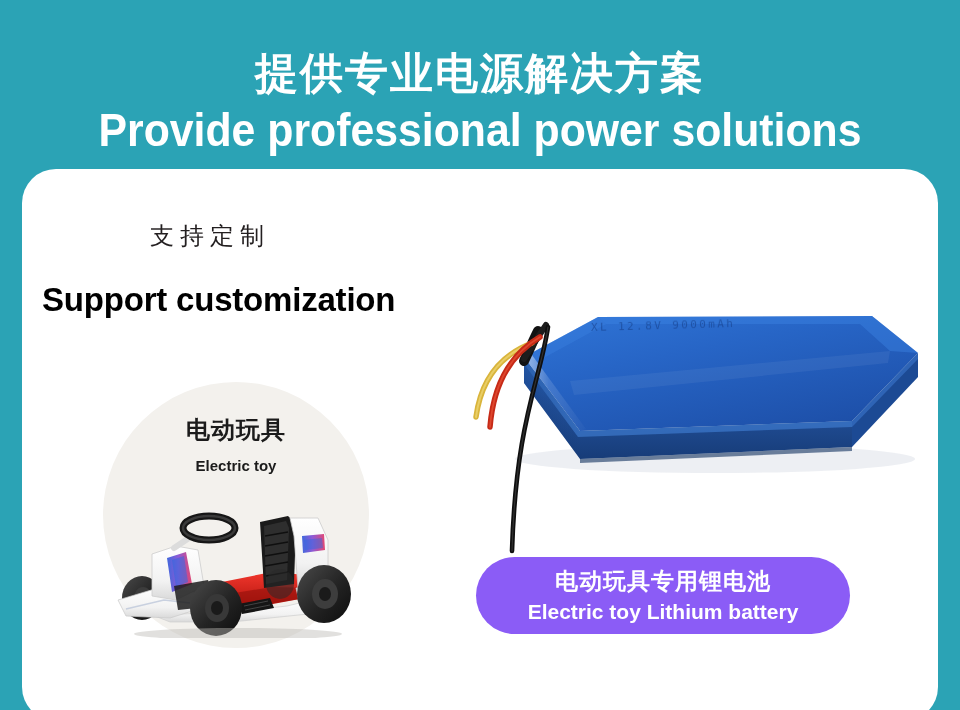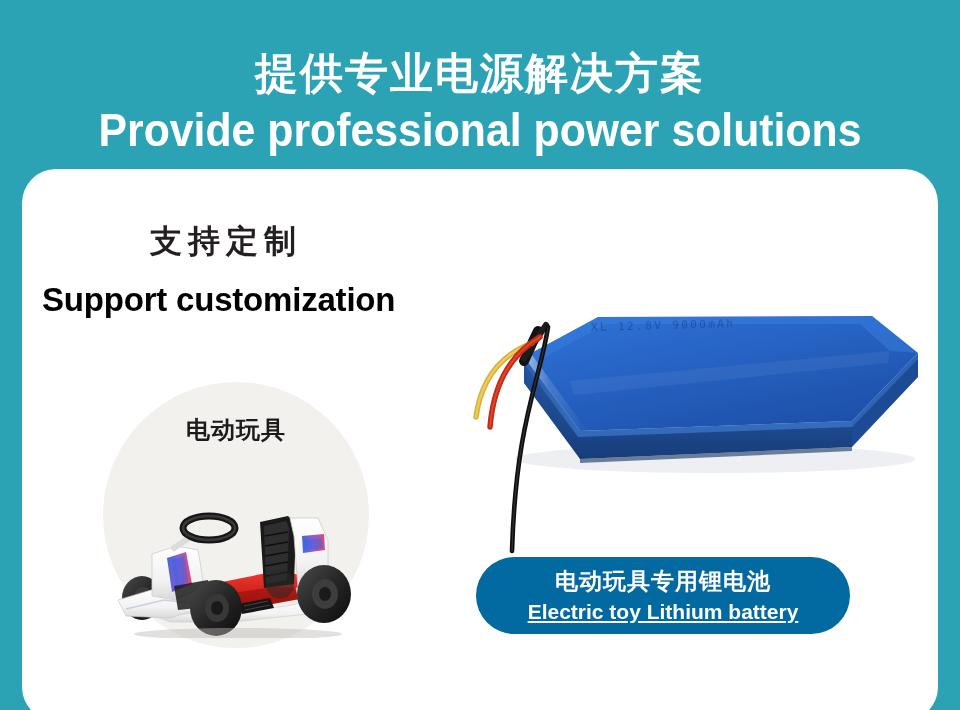--- a/index.html
+++ b/index.html
@@ -68,22 +68,22 @@
     background: #ffffff;
     border-radius: 34px;
     overflow: hidden;
   }
 
   
   .support-cn {
     position: absolute;
     left: 150px;
     top: 184px;
-    font-size: 32px;
-    font-weight: bold;
+    font-size: 24px;
+    font-weight: normal;
     letter-spacing: 6px;
     color: #231f20;
     font-family: "DejaVu Sans", "Liberation Sans", sans-serif;
   }
   .support-en {
     position: absolute;
     left: 42px;
     top: 245px;
     font-size: 33px;
     font-weight: bold;
@@ -157,21 +157,21 @@
   }
 
   
   .badge {
     position: absolute;
     left: 476px;
     top: 521px;
     width: 374px;
     height: 77px;
     border-radius: 40px;
-    background: #0369a1;
+    background: #8b5cf6;
     color: #ffffff;
     text-align: center;
   }
   .badge-cn {
     position: absolute;
     left: 0;
     top: 9px;
     width: 374px;
     font-size: 23px;
     font-weight: bold;
@@ -181,40 +181,40 @@
   }
   .badge-en {
     position: absolute;
     left: 0;
     top: 41px;
     width: 374px;
     font-size: 21px;
     font-weight: bold;
     line-height: 27px;
     font-family: "Liberation Sans", sans-serif;
-    text-decoration: underline;
   }
 </style>
 </head>
 <body>
 
 <div class="page">
 
   <div class="header">
     <div class="header-cn">提供专业电源解决方案</div>
     <div class="header-en">Provide professional power solutions</div>
   </div>
 
   <div class="card"></div>
 
   <div class="support-cn">支持定制</div>
   <div class="support-en">Support customization</div>
 
   <div class="toy-circle"></div>
   <div class="toy-cn">电动玩具</div>
+  <div class="toy-en">Electric toy</div>
 
   <div class="kart-wrap">
     <svg width="252" height="150" viewBox="0 0 252 150" xmlns="http://www.w3.org/2000/svg">
       <defs>
         <linearGradient id="kartWhite" x1="0" y1="0" x2="0" y2="1">
           <stop offset="0%" stop-color="#ffffff"></stop>
           <stop offset="65%" stop-color="#f2f2f2"></stop>
           <stop offset="100%" stop-color="#d9d9d9"></stop>
         </linearGradient>
         <linearGradient id="kartRed" x1="0" y1="0" x2="0" y2="1">

